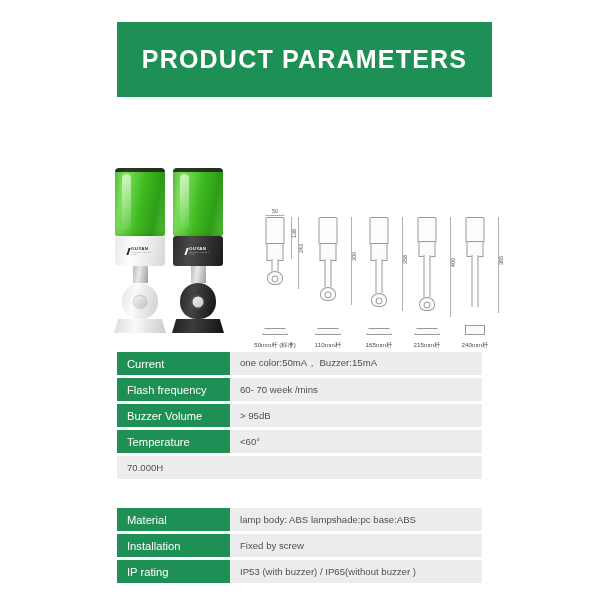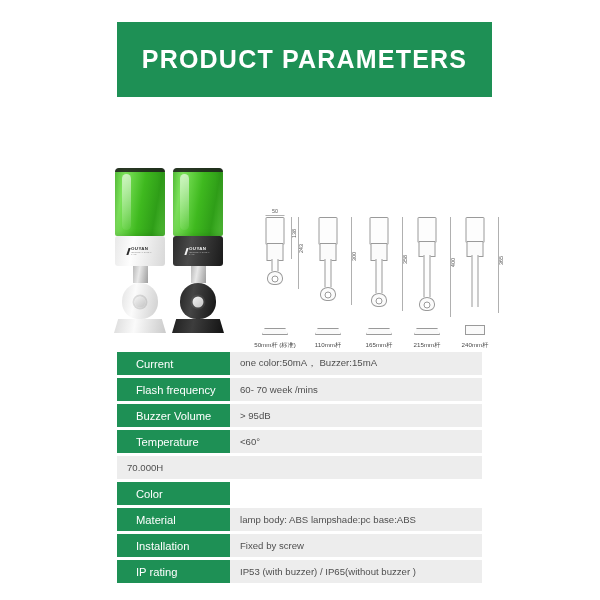--- a/index.html
+++ b/index.html
@@ -152,21 +152,21 @@
     top:-2px;width:19px;border-top:1px solid #b0b0b0;
   }
 
   
   .spec{position:absolute;left:117px;top:352px;width:365px;}
   .spec-row{display:flex;height:23px;margin-bottom:3px;}
   .spec-label{
     width:113px;flex:none;
     background:#1e9055;color:#ffffff;
     display:flex;align-items:center;
-    padding-left:19px;box-sizing:border-box;
+    padding-left:10px;box-sizing:border-box;
     font-size:11.2px;
   }
   .spec-value{
     flex:1;
     background:#ededed;color:#4f4f4f;
     display:flex;align-items:center;
     padding-left:10px;box-sizing:border-box;
     font-size:9.6px;
     white-space:nowrap;
   }
@@ -318,21 +318,20 @@
     <div class="spec-row">
       <div class="spec-label">Temperature</div>
       <div class="spec-value">&lt;60°</div>
     </div>
 
     <div class="spec-row">
       <div class="spec-value">70.000H</div>
     </div>
 
     <div class="spec-row">
-      <div class="spec-label">Color</div>
     </div>
 
     <div class="spec-row">
       <div class="spec-label">Material</div>
       <div class="spec-value">lamp body: ABS  lampshade:pc    base:ABS</div>
     </div>
 
     <div class="spec-row">
       <div class="spec-label">Installation</div>
       <div class="spec-value">Fixed by screw</div>

